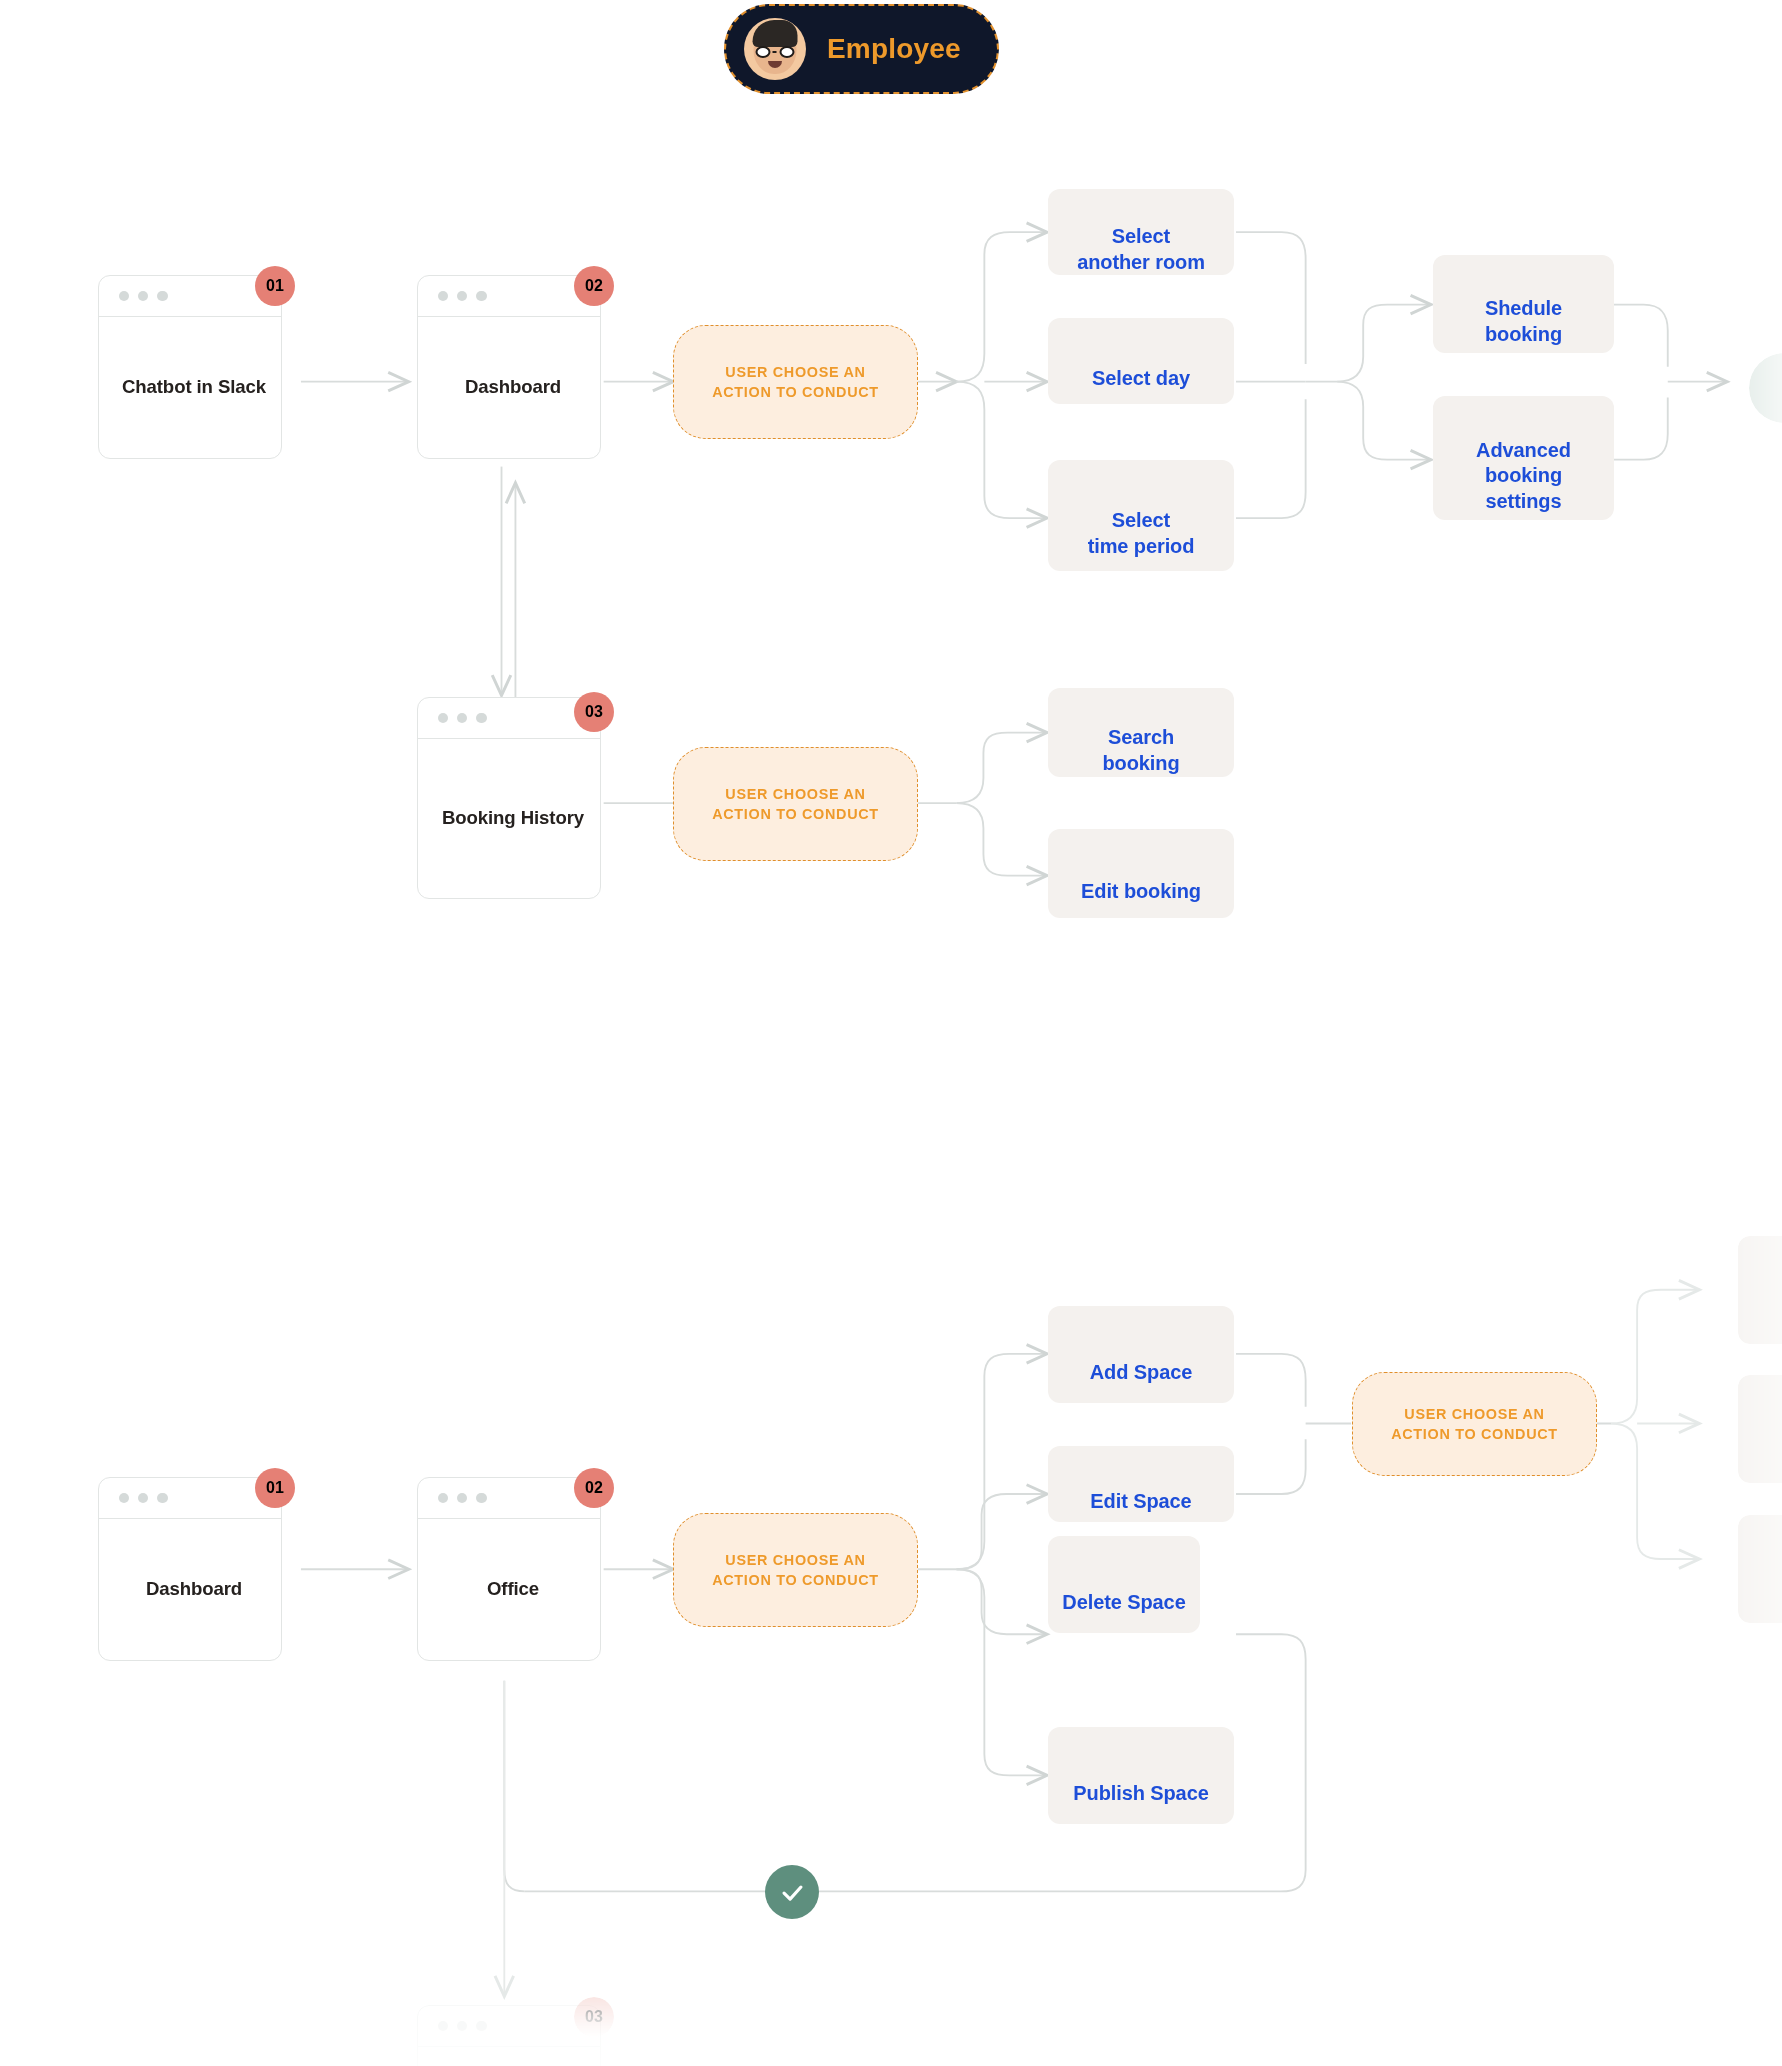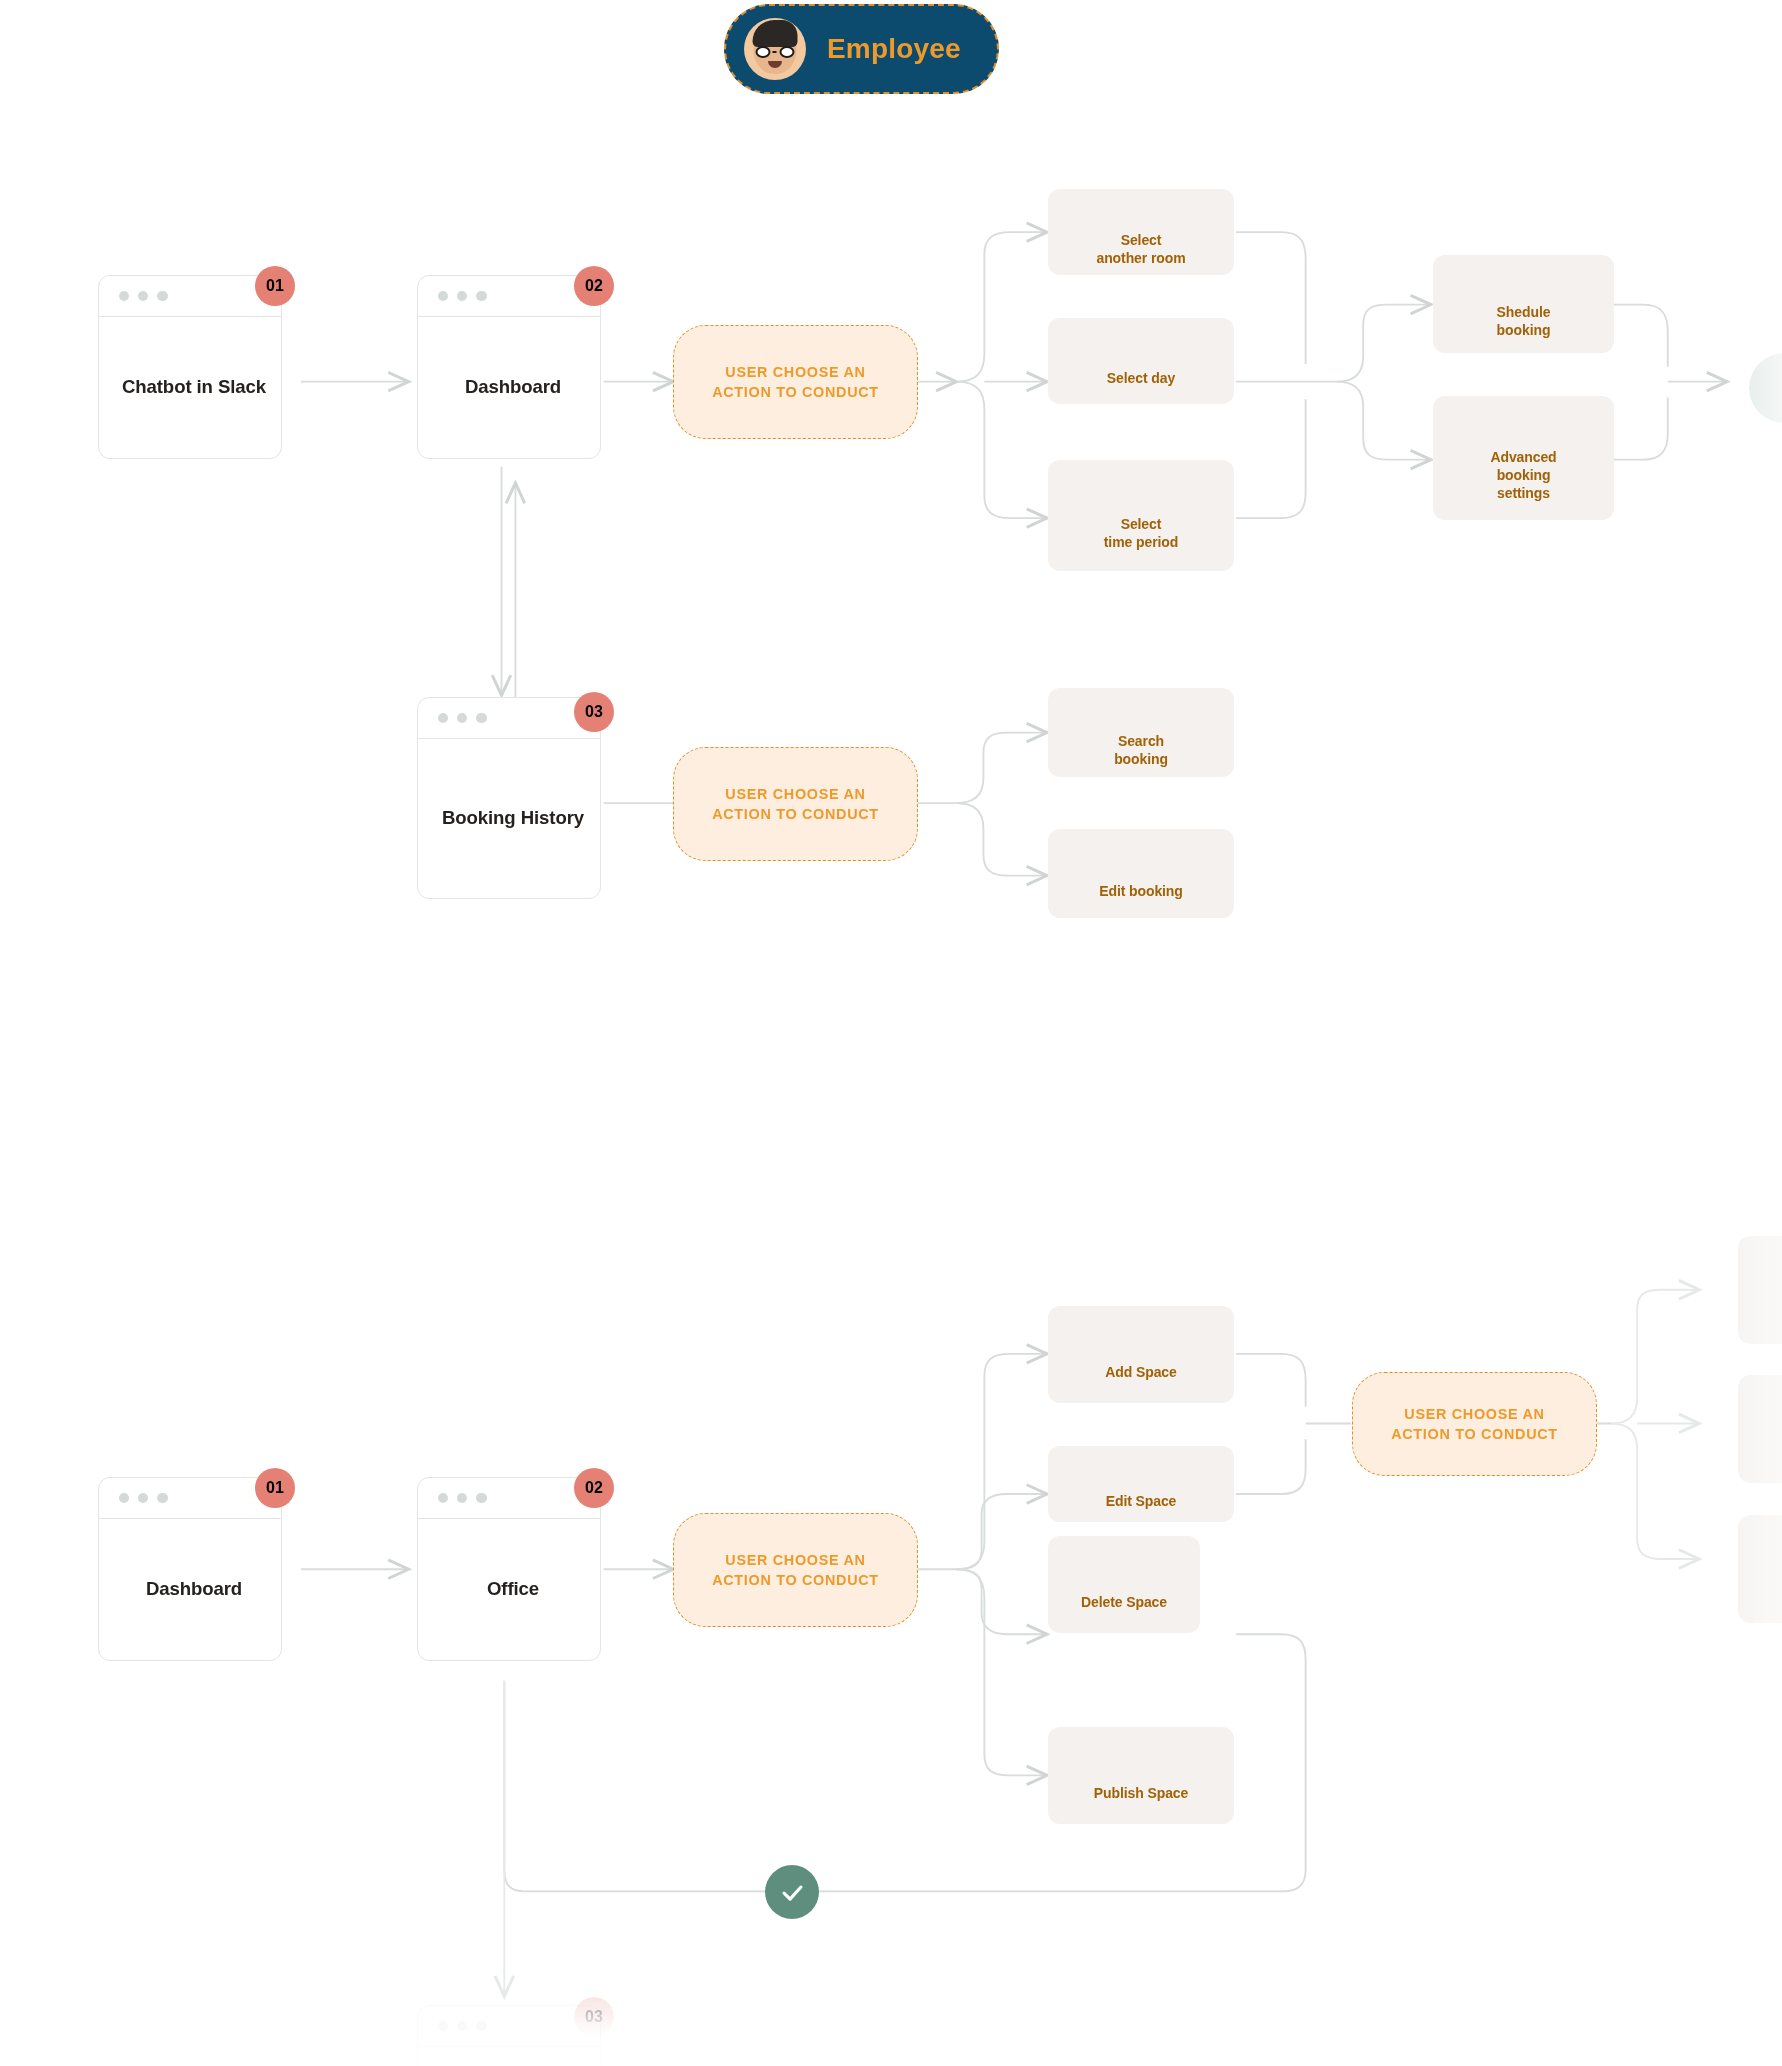--- a/index.html
+++ b/index.html
@@ -24,21 +24,21 @@
     width: 1783px; height: 2066px;
     pointer-events: none;
   }
 
   
   .role-pill {
     position: absolute;
     display: flex;
     align-items: center;
     gap: 21.4px;
-    background: #0c4a6e;
+    background: #0f172a;
     border: 2.3px dashed #E08F2C;
     border-radius: 70px;
     padding: 12px 36px 12px 17.6px;
   }
   .role-avatar {
     width: 62px; height: 62px;
     border-radius: 50%;
     background: #F3C9A0;
     position: relative;
     overflow: hidden;
@@ -171,23 +171,23 @@
 
   
   .action {
     position: absolute;
     background: #F4F1EE;
     border-radius: 12px;
     display: flex; align-items: center; justify-content: center;
     padding: 0 12px;
   }
   .action span {
-    font-size: 14px;
+    font-size: 20px;
     font-weight: 700;
-    color: #a16207;
+    color: #1d4ed8;
     text-align: center;
     line-height: 1.28;
     letter-spacing: -0.1px;
     margin-top: 36px;
   }
 
   
   .success-node {
     position: absolute;
     width: 54px; height: 54px;

